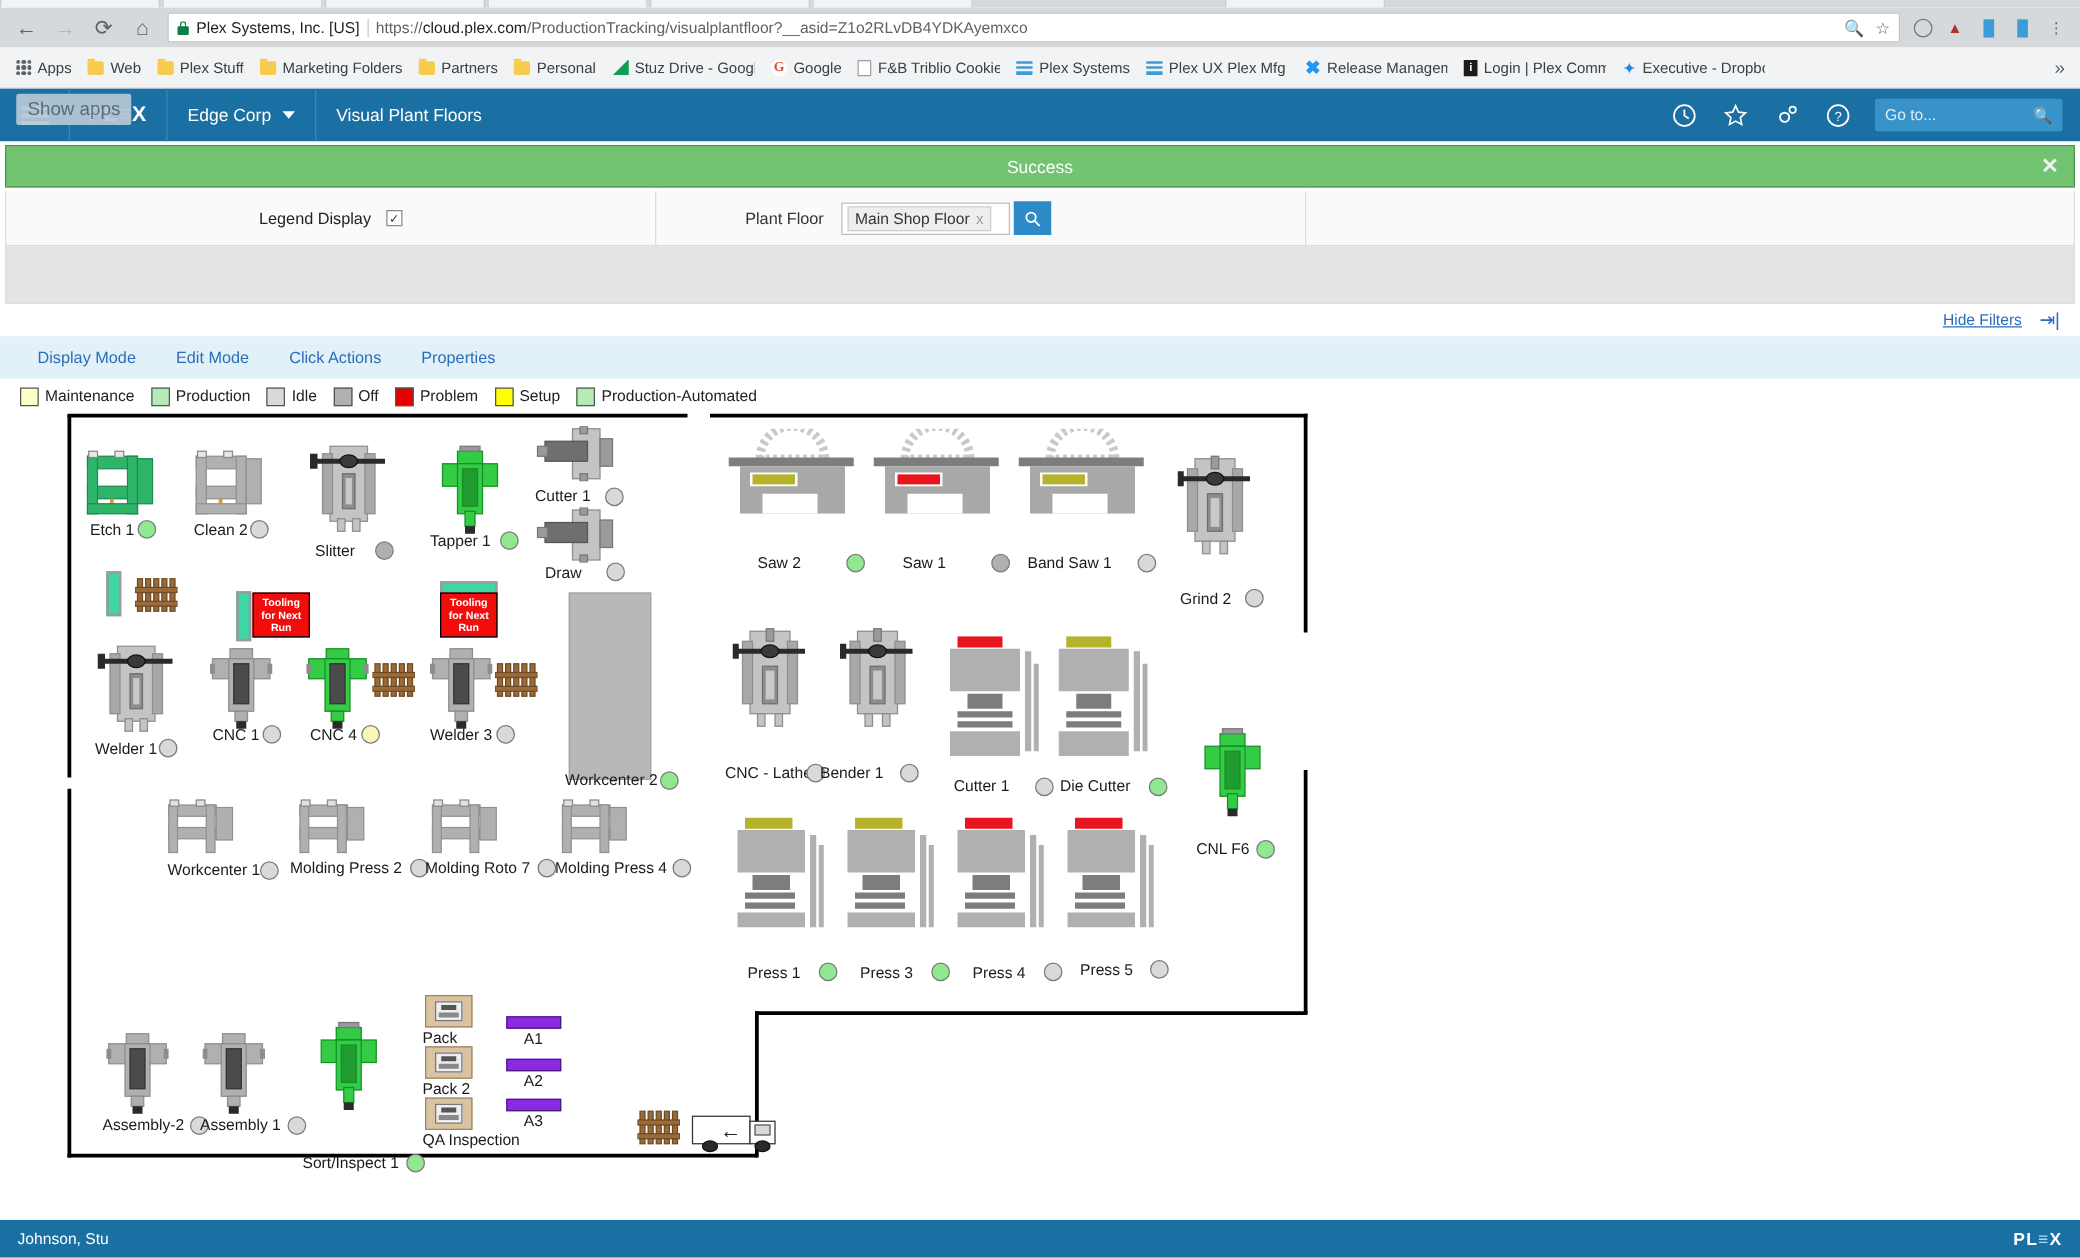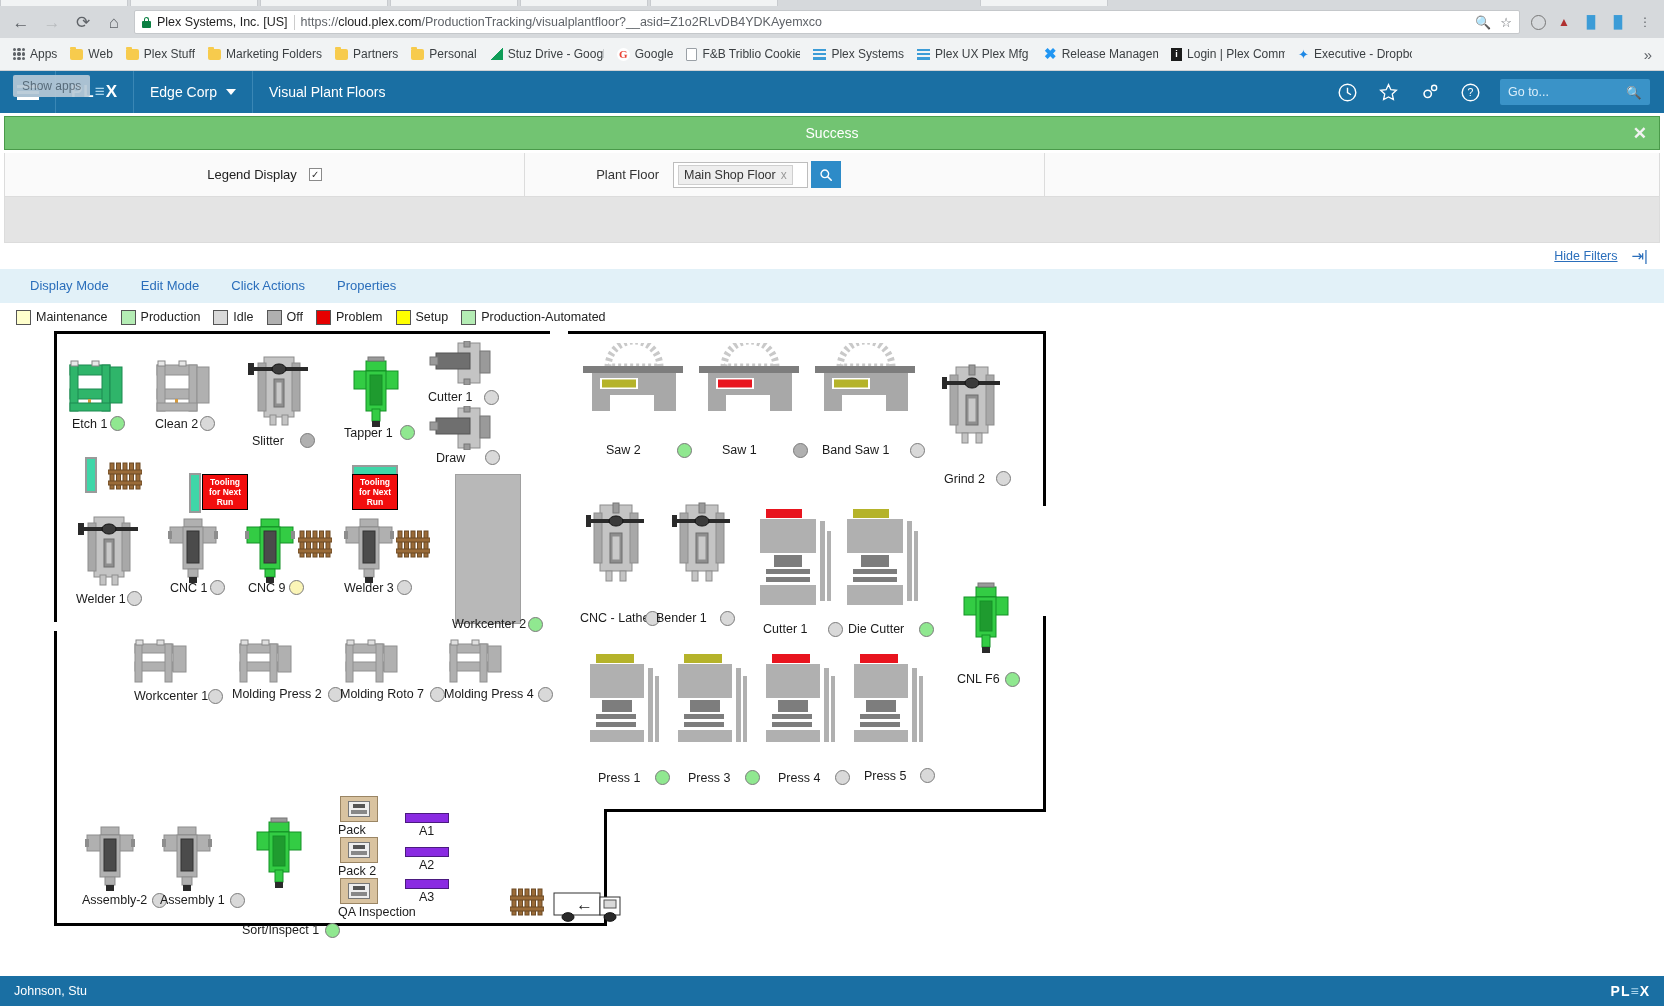--- a/index.html
+++ b/index.html
@@ -50,21 +50,21 @@
   .burger i { height:3px; background:#fff; display:block; }
   .ph-logo { width:78px; display:flex; align-items:center; justify-content:center; border-right:1px solid #3a87b5; font-weight:bold; letter-spacing:1px; font-size:17px;}
   .ph-logo .e { color:#a9d4ec; }
   .ph-corp { display:flex; align-items:center; gap:9px; padding:0 16px; border-right:1px solid #3a87b5; font-size:14px;}
   .caret { width:0;height:0;border-left:5px solid transparent;border-right:5px solid transparent;border-top:6px solid #fff;}
   .ph-title { display:flex; align-items:center; padding:0 16px; font-size:14px; }
   .ph-right { margin-left:auto; display:flex; align-items:center; gap:18px; padding-right:14px;}
   .hicon { width:23px; height:23px; display:flex; align-items:center; justify-content:center; }
   .goto { width:150px; height:26px; background:#3a93c8; border-radius:2px; display:flex; align-items:center; padding:0 8px; color:#dbeefa; font-size:12.5px;}
   .goto .gsearch { margin-left:auto; }
-  .tooltip-showapps { position:absolute; left:13px; top:75px; background:#b7c9d6; color:#5d6b77; font-size:12px; padding:4px 9px; border-radius:2px; opacity:.92;}
+  .tooltip-showapps { position:absolute; left:13px; top:75px; background:#b7c9d6; color:#5d6b77; font-size:15px; padding:4px 9px; border-radius:2px; opacity:.92;}
 
   
   .success { height:34px; margin:3px 4px 0 4px; background:#72c472; border:1px solid #4a9a4a; display:flex; align-items:center; justify-content:center; position:relative; color:#fff; font-size:14px;}
   .success .close { position:absolute; right:12px; top:50%; transform:translateY(-50%); font-size:17px; font-weight:bold; color:#f2f2f2;}
 
   
   .filterbar { display:flex; background:#fafafa; border:1px solid #dcdcdc; border-top:none; margin:3px 4px 0 4px; height:44px;}
   .fseg { display:flex; align-items:center; height:100%; }
   .fseg.one { width:520px; border-right:1px solid #dcdcdc; padding-left:0; }
   .fseg.two { width:520px; border-right:1px solid #dcdcdc; justify-content:center; gap:12px;}
@@ -515,21 +515,21 @@
     <div class="mach welder" style="left: 245px; top: 182px;"><svg width="50" height="78" viewBox="0 0 50 78">
         <rect x="16" y="6" width="18" height="8" fill="#33cc44" stroke="#149126" stroke-width="1"></rect>
         <rect x="2" y="14" width="46" height="16" fill="#33cc44" stroke="#149126" stroke-width="1"></rect>
         <rect x="15" y="14" width="20" height="42" fill="#33cc44" stroke="#149126" stroke-width="1"></rect>
         <rect x="19" y="18" width="12" height="32" fill="#4b4b4b" stroke="#333" stroke-width="1"></rect>
         <rect x="20" y="56" width="10" height="8" fill="#33cc44" stroke="#149126" stroke-width="1"></rect>
         <rect x="21" y="64" width="8" height="6" fill="#2a2a2a"></rect>
         <rect x="0" y="18" width="4" height="8" fill="#8d8d8d"></rect>
         <rect x="46" y="18" width="4" height="8" fill="#8d8d8d"></rect>
       </svg></div>
-    <div class="mlabel" style="left: 248px; top: 250px;">CNC 9</div>
+    <div class="mlabel" style="left: 248px; top: 250px;">CNC 4</div>
     <div class="dot" style="left: 289px; top: 249px; background: rgb(251, 245, 183);"></div>
     <div class="mach welder" style="left: 344px; top: 182px;"><svg width="50" height="78" viewBox="0 0 50 78">
         <rect x="16" y="6" width="18" height="8" fill="#b0b0b0" stroke="#8d8d8d" stroke-width="1"></rect>
         <rect x="2" y="14" width="46" height="16" fill="#b0b0b0" stroke="#8d8d8d" stroke-width="1"></rect>
         <rect x="15" y="14" width="20" height="42" fill="#b0b0b0" stroke="#8d8d8d" stroke-width="1"></rect>
         <rect x="19" y="18" width="12" height="32" fill="#4b4b4b" stroke="#333" stroke-width="1"></rect>
         <rect x="20" y="56" width="10" height="8" fill="#b0b0b0" stroke="#8d8d8d" stroke-width="1"></rect>
         <rect x="21" y="64" width="8" height="6" fill="#2a2a2a"></rect>
         <rect x="0" y="18" width="4" height="8" fill="#8d8d8d"></rect>
         <rect x="46" y="18" width="4" height="8" fill="#8d8d8d"></rect>

